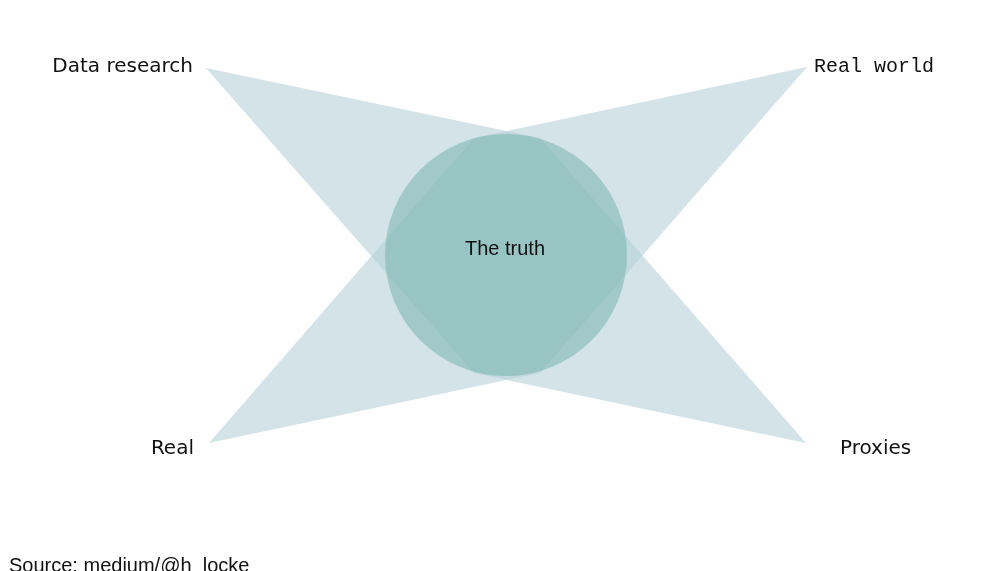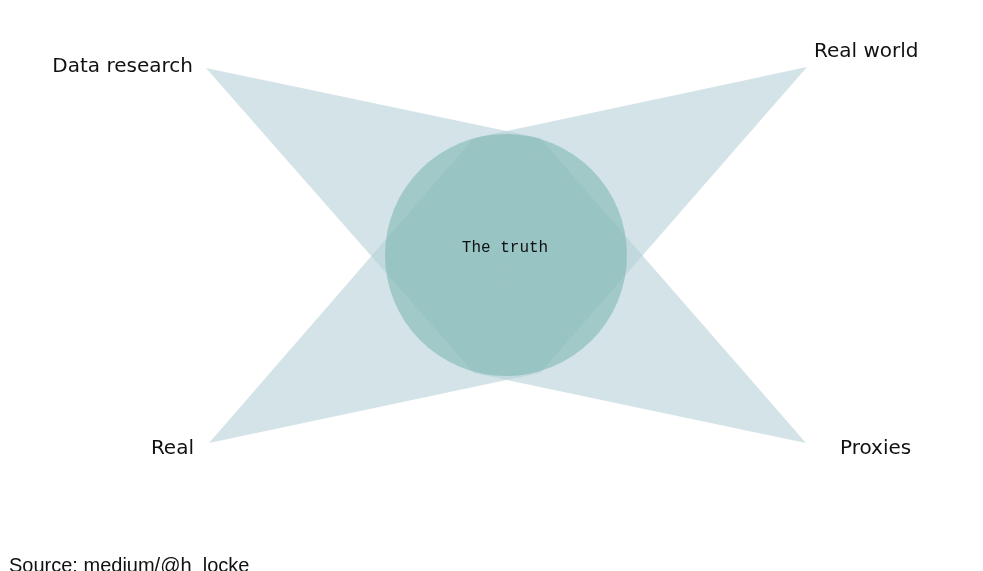--- a/index.html
+++ b/index.html
@@ -2,37 +2,37 @@
 <html><head>
   <meta charset="utf-8">
   <style>
     html, body { margin: 0; padding: 0; background: #ffffff; }
     body { width: 983px; height: 571px; position: relative; overflow: hidden;
            font-family: "DejaVu Sans", sans-serif; color: #111; }
     .diagram { position: absolute; left: 0; top: 0; }
     .label { position: absolute; font-size: 20px; line-height: 24px; white-space: nowrap;
              font-family: "DejaVu Sans", sans-serif; color: #111; }
     .label.right-align { text-align: right; }
-    .center-label { position: absolute; font-size: 16px; line-height: 24px;
-                    font-family: Liberation Mono, monospace; color: #111;
+    .center-label { position: absolute; font-size: 20px; line-height: 24px;
+                    font-family: Liberation Sans, sans-serif; color: #111;
                     width: 200px; text-align: center; }
     .source { position: absolute; left: 9px; top: 544px; font-size: 20px; line-height: 22px;
               font-family: "Liberation Sans", sans-serif; color: #111; margin-top: 10px; }
   </style>
 </head>
 <body>
 
 <svg class="diagram" width="983" height="571" viewBox="0 0 983 571">
   <polygon fill="#b6d0d9" fill-opacity="0.6" points="206,68 540,138 474,373"></polygon>
   <polygon fill="#b6d0d9" fill-opacity="0.6" points="807,67 474,138 540,373"></polygon>
   <polygon fill="#b6d0d9" fill-opacity="0.6" points="209,443 540,373 474,138"></polygon>
   <polygon fill="#b6d0d9" fill-opacity="0.6" points="806,443 474,373 540,138"></polygon>
   <circle cx="506" cy="255" r="121" fill="#7fb8b3" fill-opacity="0.6"></circle>
 </svg>
 
 <div class="label right-align" style="right:790px; top:53px;">Data research</div>
-<div class="label" style="left:814px; top:38px;">Real world</div>
+<div class="label" style="left:814px; top:55px;font-family:Liberation Mono, monospace;">Real world</div>
 <div class="label right-align" style="right:789px; top:435px;">Real</div>
 <div class="label" style="left:840px; top:435px;">Proxies</div>
 
 <div class="center-label" style="left:405px; top:236px;">The truth</div>
 
 <div class="source">Source: medium/@h_locke</div>
 
 </body></html>

